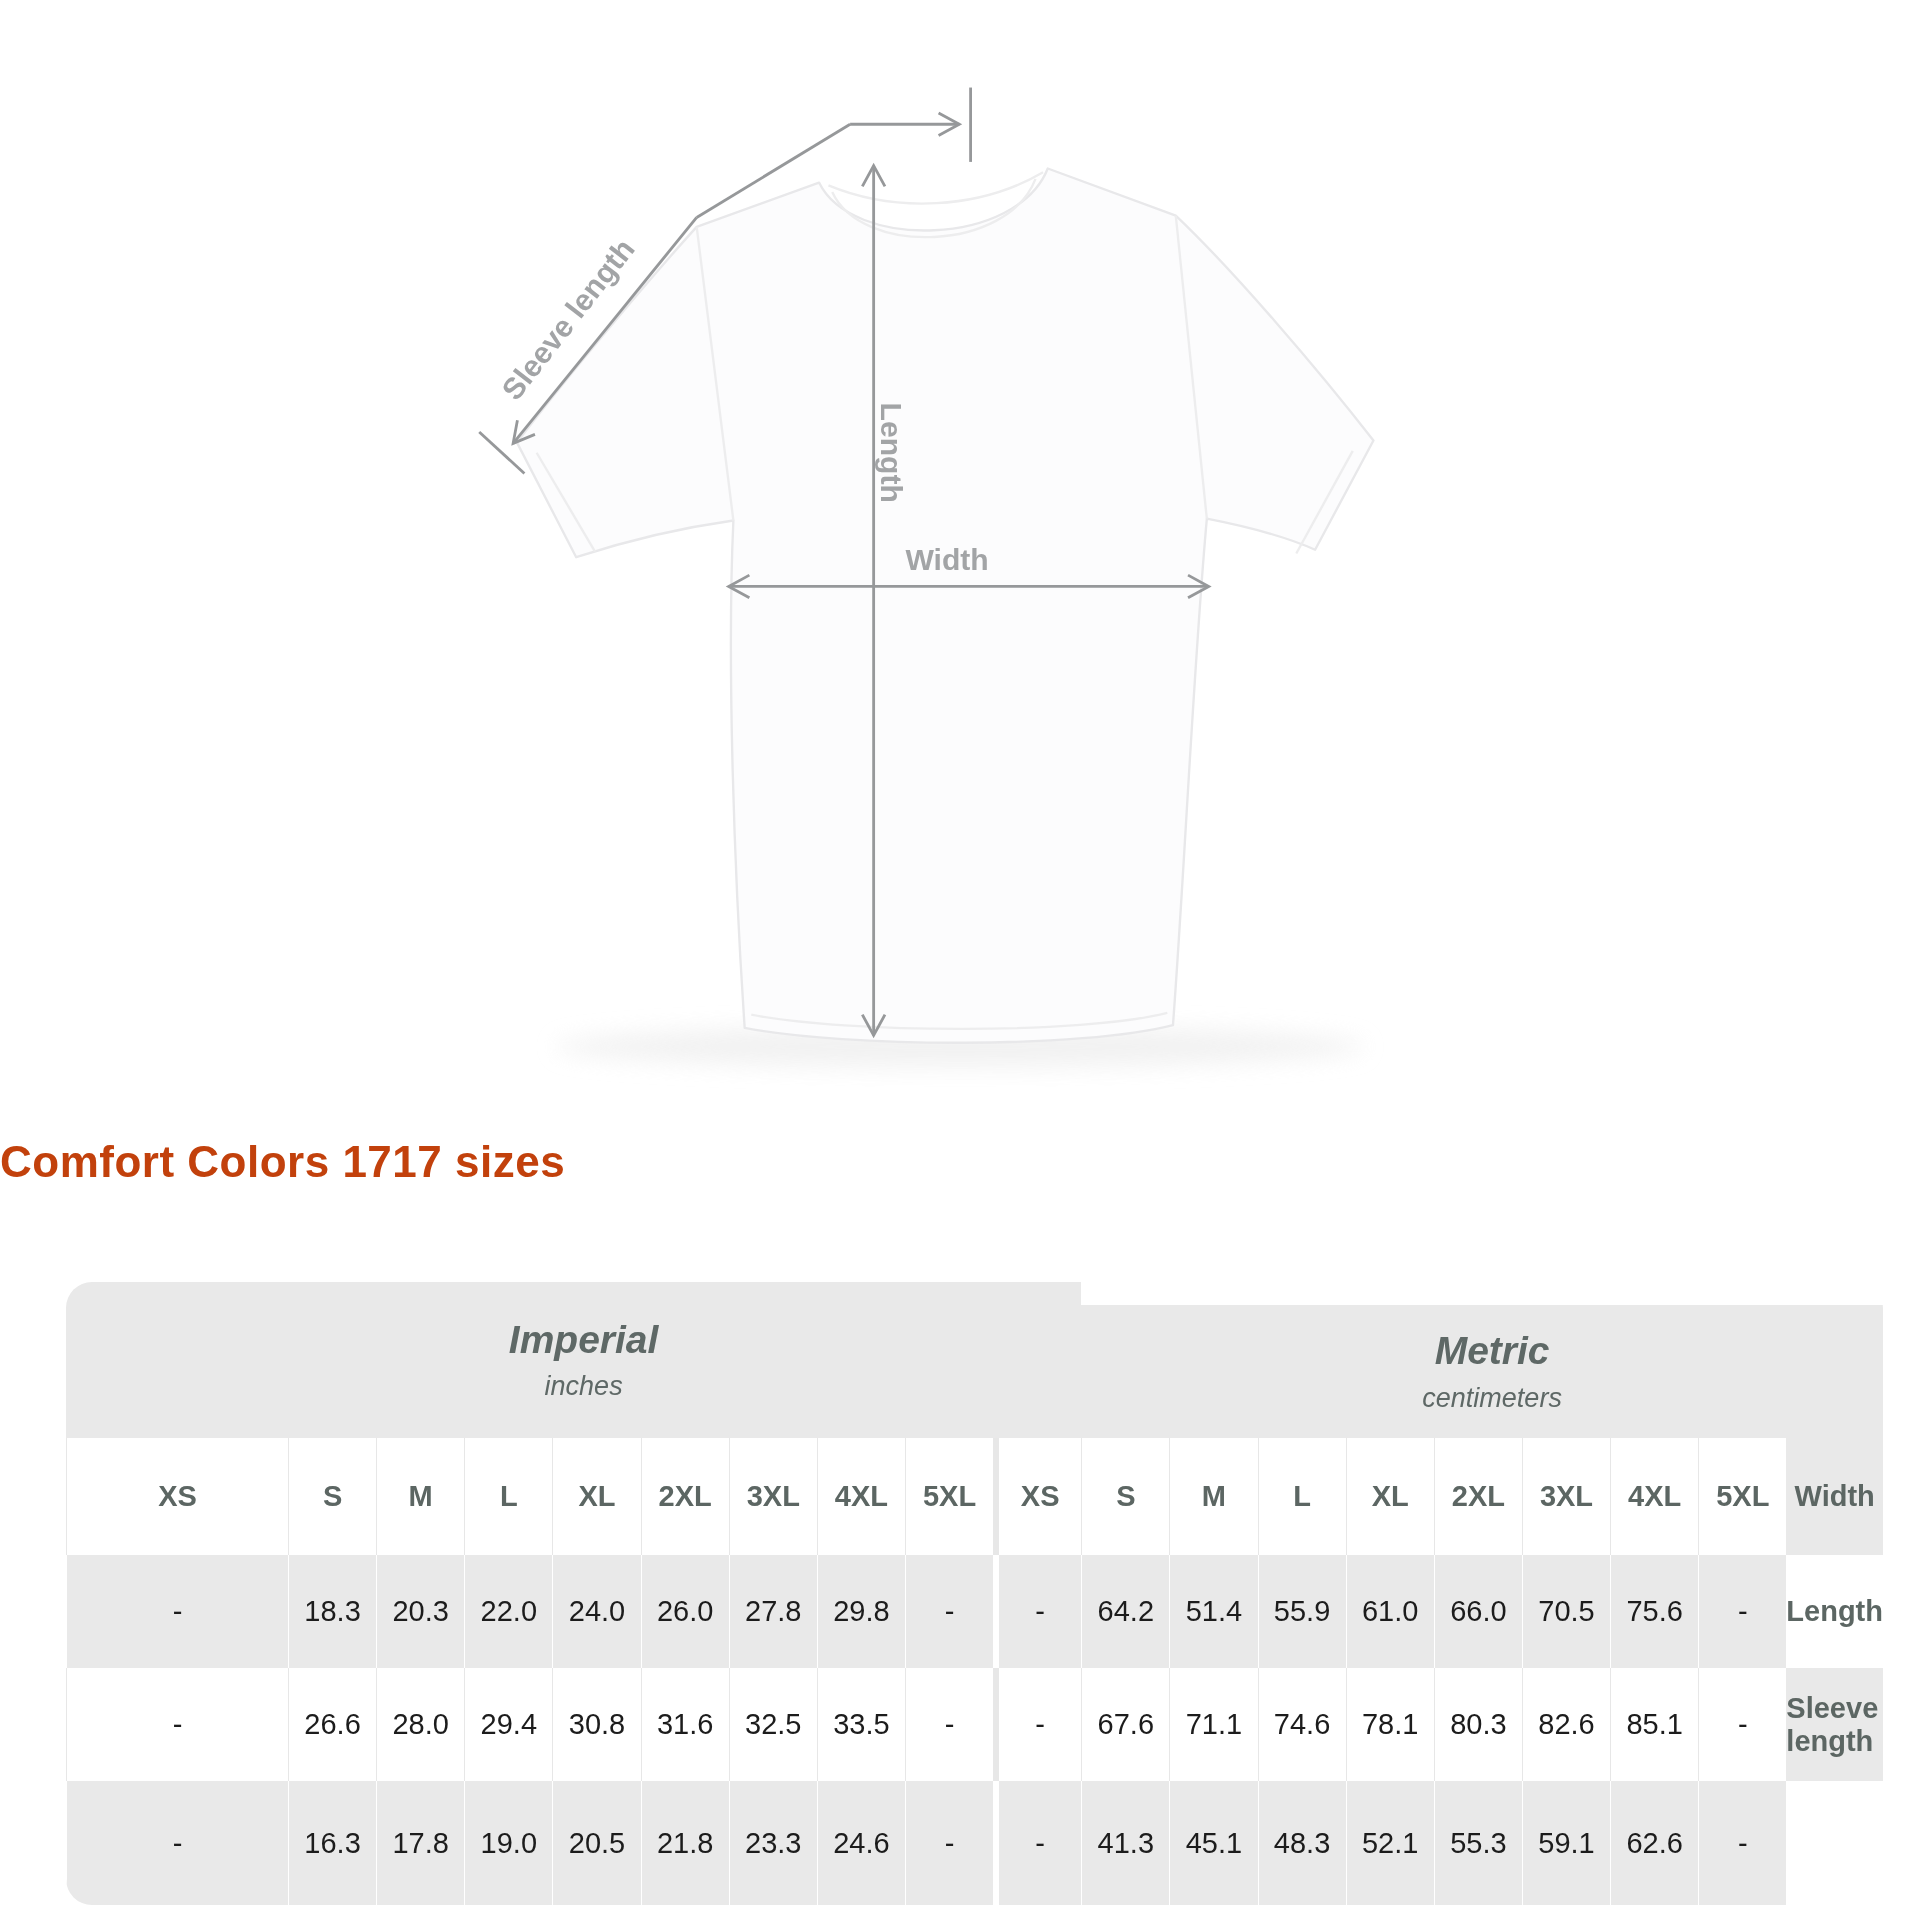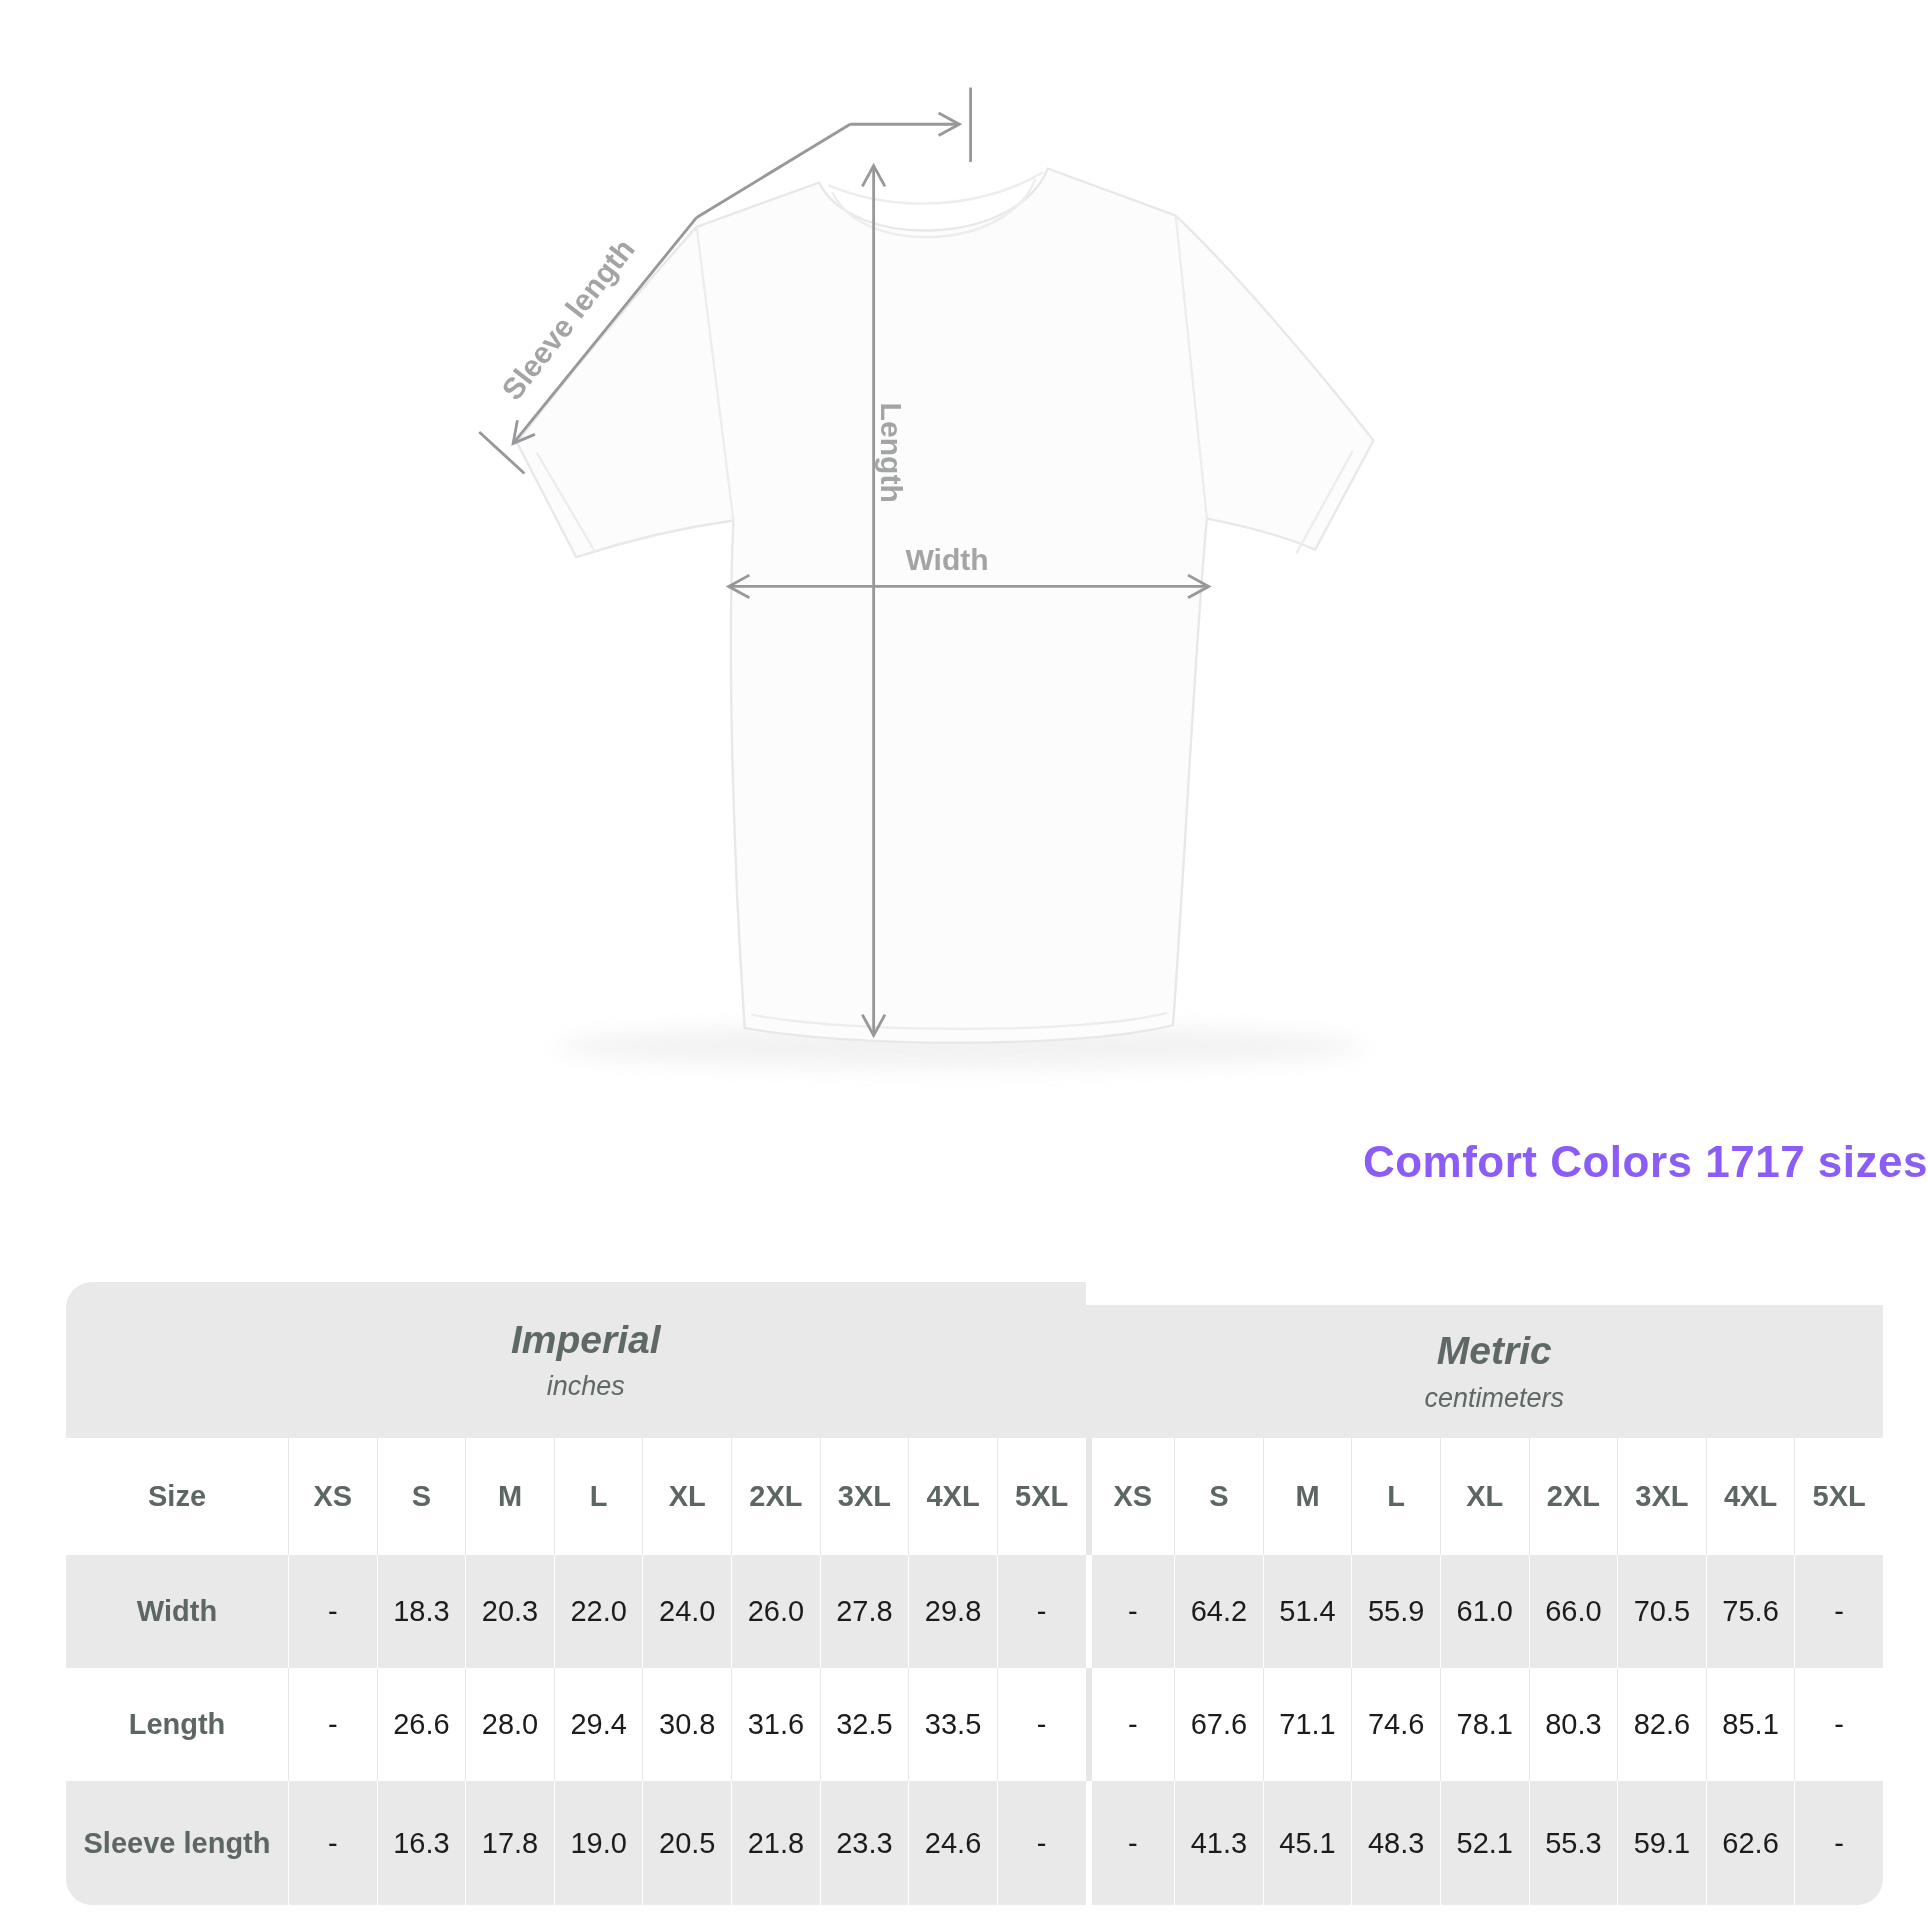--- a/index.html
+++ b/index.html
@@ -11,22 +11,22 @@
 
   
   #shirt-svg{position:absolute;left:0;top:0;width:1928px;height:1106px;}
   .ann-line{stroke:#96989a;stroke-width:3;fill:none;}
   .ann-label{font-family:"Liberation Sans","DejaVu Sans",sans-serif;font-size:32px;font-weight:bold;fill:#a2a4a6;}
   .shirt{fill:#fcfcfd;stroke:#e8e8ea;stroke-width:2.5;stroke-linejoin:round;}
   .seam{fill:none;stroke:#ededee;stroke-width:2.5;}
 
   
   .title{
-    position:absolute;top:1137px;left:0;width:100%;text-align:right;
-    font-size:44px;font-weight:bold;color:#8b5cf6;letter-spacing:0.5px;
+    position:absolute;top:1137px;left:0;width:100%;text-align:left;
+    font-size:44px;font-weight:bold;color:#c2410c;letter-spacing:0.5px;
   }
   .subtitle{
     position:absolute;top:1200px;left:0;width:100%;text-align:center;
     font-size:26px;font-style:italic;color:#4b4b4b;
   }
 
   
   .size-table{
     position:absolute;left:66px;top:1282px;width:1817px;height:623px;
     border-radius:26px;overflow:hidden;background:#ffffff;
@@ -114,21 +114,20 @@
     <div id="size-grid">
       <div class="unit-head imperial">
         <div class="unit-name">Imperial</div>
         <div class="unit-sub">inches</div>
       </div>
       <div class="unit-head metric">
         <div class="unit-name">Metric</div>
         <div class="unit-sub">centimeters</div>
       </div>
 
-    <div class="cell white head size-col">Size</div>
         <div class="cell white head">XS</div>
         <div class="cell white head">S</div>
         <div class="cell white head">M</div>
         <div class="cell white head">L</div>
         <div class="cell white head">XL</div>
         <div class="cell white head">2XL</div>
         <div class="cell white head">3XL</div>
         <div class="cell white head">4XL</div>
         <div class="cell white head">5XL</div>
         <div class="cell white head mid">XS</div>

